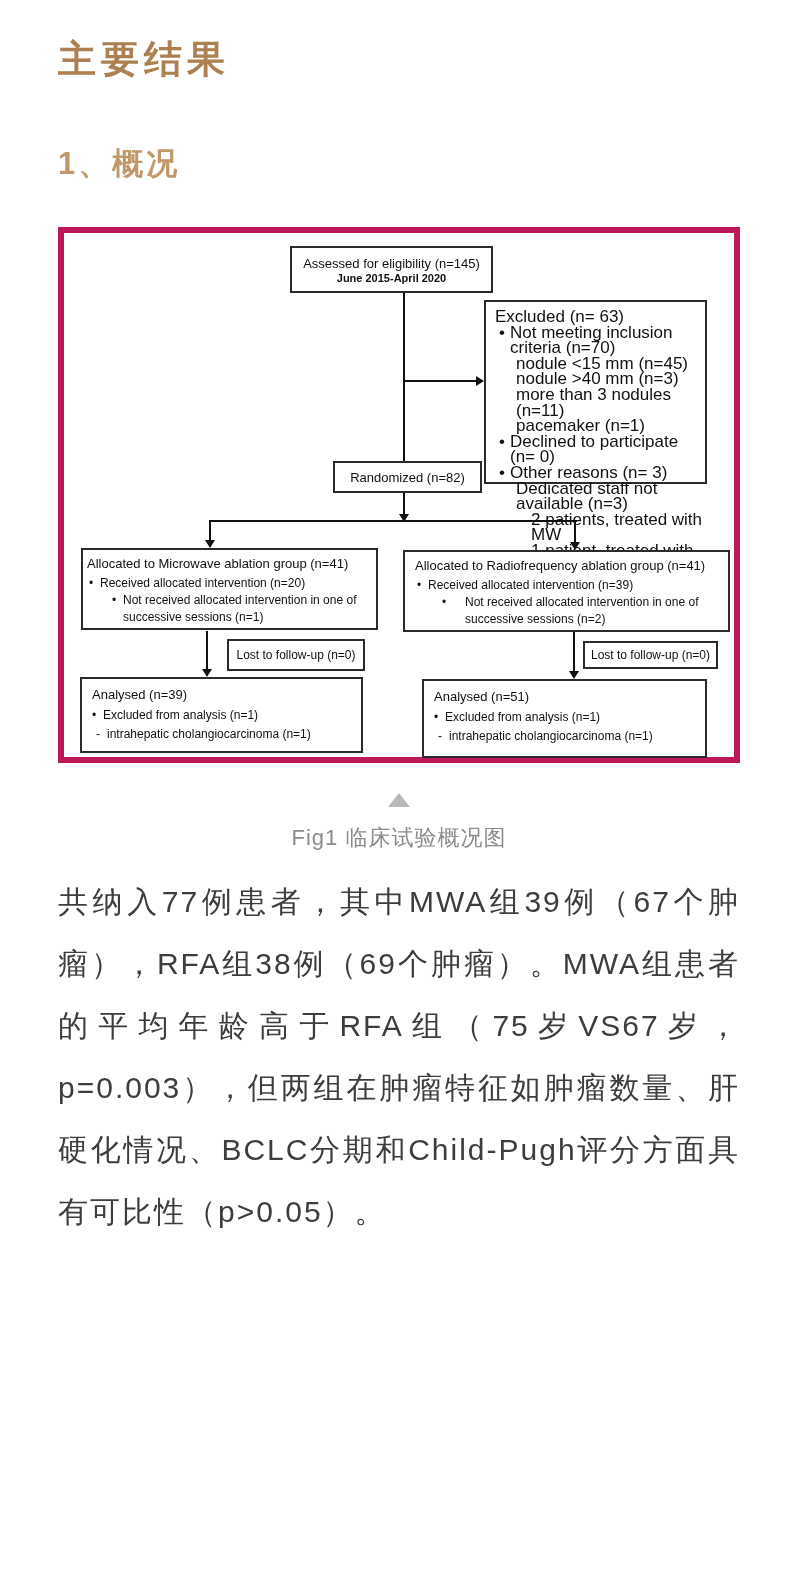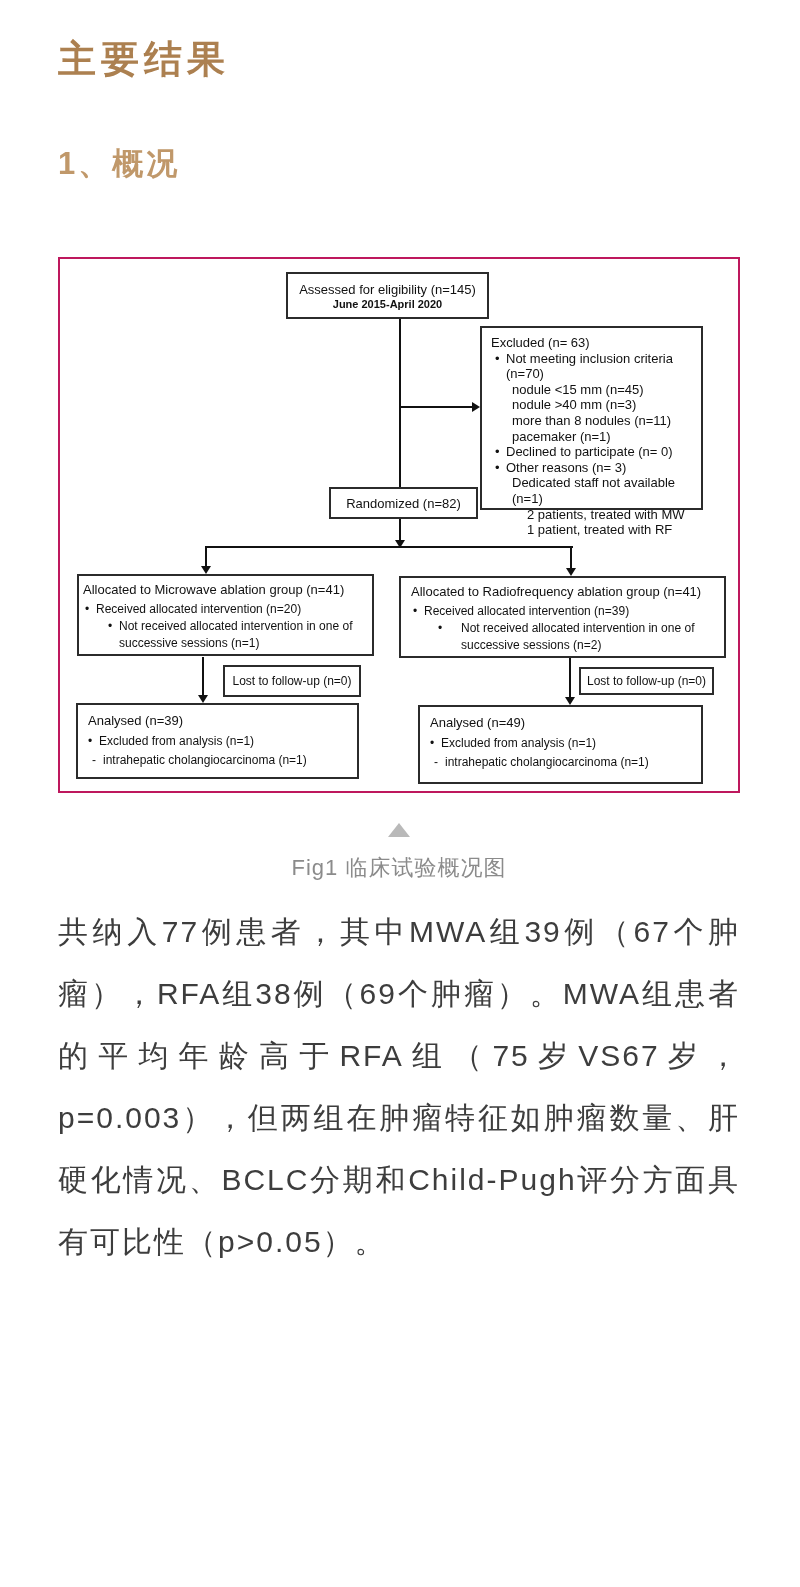--- a/index.html
+++ b/index.html
@@ -31,40 +31,40 @@
     font-size: 30px;
     line-height: 62px;
     letter-spacing: 2px;
     color: #3d3d3d;
     text-align: justify;
   }
 
   
   .fig-panel {
     position: relative;
-    margin-top: 72px;
+    margin-top: 42px;
     width: 682px;
     height: 536px;
-    border: 2px solid #be185d;
+    border: 6px solid #be185d;
     background: #ffffff;
     font-family: "Liberation Sans", sans-serif;
     color: #111;
   }
   .fc-box {
     position: absolute;
     border: 2px solid #2b2b2b;
     background: #fff;
   }
   .fc-center { display:flex; flex-direction:column; justify-content:center; align-items:center; text-align:center; }
 
   .box-assessed { left:226px; top:13px;  width:203px; height:47px; }
   .box-assessed .t1 { font-size:13px; }
   .box-assessed .t2 { font-size:11px; font-weight:700; margin-top:1px; }
 
-  .box-excluded { left:420px; top:67px;  width:223px; height:184px; padding:7px 0 0 9px; font-size:13px; line-height:15.6px; }
+  .box-excluded { left:420px; top:67px;  width:223px; height:184px; padding:7px 0 0 9px; font-size:17px; line-height:15.6px; }
   .box-randomized { left:269px; top:228px; width:149px; height:32px; font-size:13px; }
 
   .box-mwa { left:17px;  top:315px; width:297px; height:82px; padding:6px 6px 0 4px; }
   .box-rfa { left:339px; top:317px; width:327px; height:82px; padding:6px 6px 0 10px; }
   .alloc-title { font-size:13px; white-space:nowrap; margin-bottom:4px; }
   .alloc-line  { font-size:12px; line-height:17px; }
 
   .box-lost-l { left:163px; top:406px; width:138px; height:32px; font-size:12px; }
   .box-lost-r { left:519px; top:408px; width:135px; height:28px; font-size:12px; }
 
@@ -142,31 +142,31 @@
     </div>
 
     <div class="fc-box box-excluded">
       <div>Excluded (n= 63)</div>
       <div class="brow ind1">
         <span class="bl">•</span>
         <span>Not meeting inclusion criteria (n=70)</span>
       </div>
       <div class="ind2">nodule &lt;15 mm (n=45)</div>
       <div class="ind2">nodule &gt;40 mm (n=3)</div>
-      <div class="ind2">more than 8 nodules (n=11)</div>
+      <div class="ind2">more than 3 nodules (n=11)</div>
       <div class="ind2">pacemaker (n=1)</div>
       <div class="brow ind1">
         <span class="bl">•</span>
         <span>Declined to participate (n= 0)</span>
       </div>
       <div class="brow ind1">
         <span class="bl">•</span>
         <span>Other reasons (n= 3)</span>
       </div>
-      <div class="ind2">Dedicated staff not available (n=1)</div>
+      <div class="ind2">Dedicated staff not available (n=3)</div>
       <div class="ind3">2 patients, treated with MW</div>
       <div class="ind3">1 patient, treated with RF</div>
     </div>
 
     <div class="fc-box fc-center box-randomized">
       <div>Randomized (n=82)</div>
     </div>
 
     <div class="fc-box box-mwa">
       <div class="alloc-title">Allocated to Microwave ablation group (n=41)</div>
@@ -205,21 +205,21 @@
         <span class="bl">•</span>
         <span>Excluded from analysis (n=1)</span>
       </div>
       <div class="brow an-line ind1">
         <span class="bl">-</span>
         <span>intrahepatic cholangiocarcinoma (n=1)</span>
       </div>
     </div>
 
     <div class="fc-box box-an-r">
-      <div class="an-title">Analysed (n=49)</div>
+      <div class="an-title">Analysed (n=51)</div>
       <div class="brow an-line">
         <span class="bl">•</span>
         <span>Excluded from analysis (n=1)</span>
       </div>
       <div class="brow an-line ind1">
         <span class="bl">-</span>
         <span>intrahepatic cholangiocarcinoma (n=1)</span>
       </div>
     </div>
 

